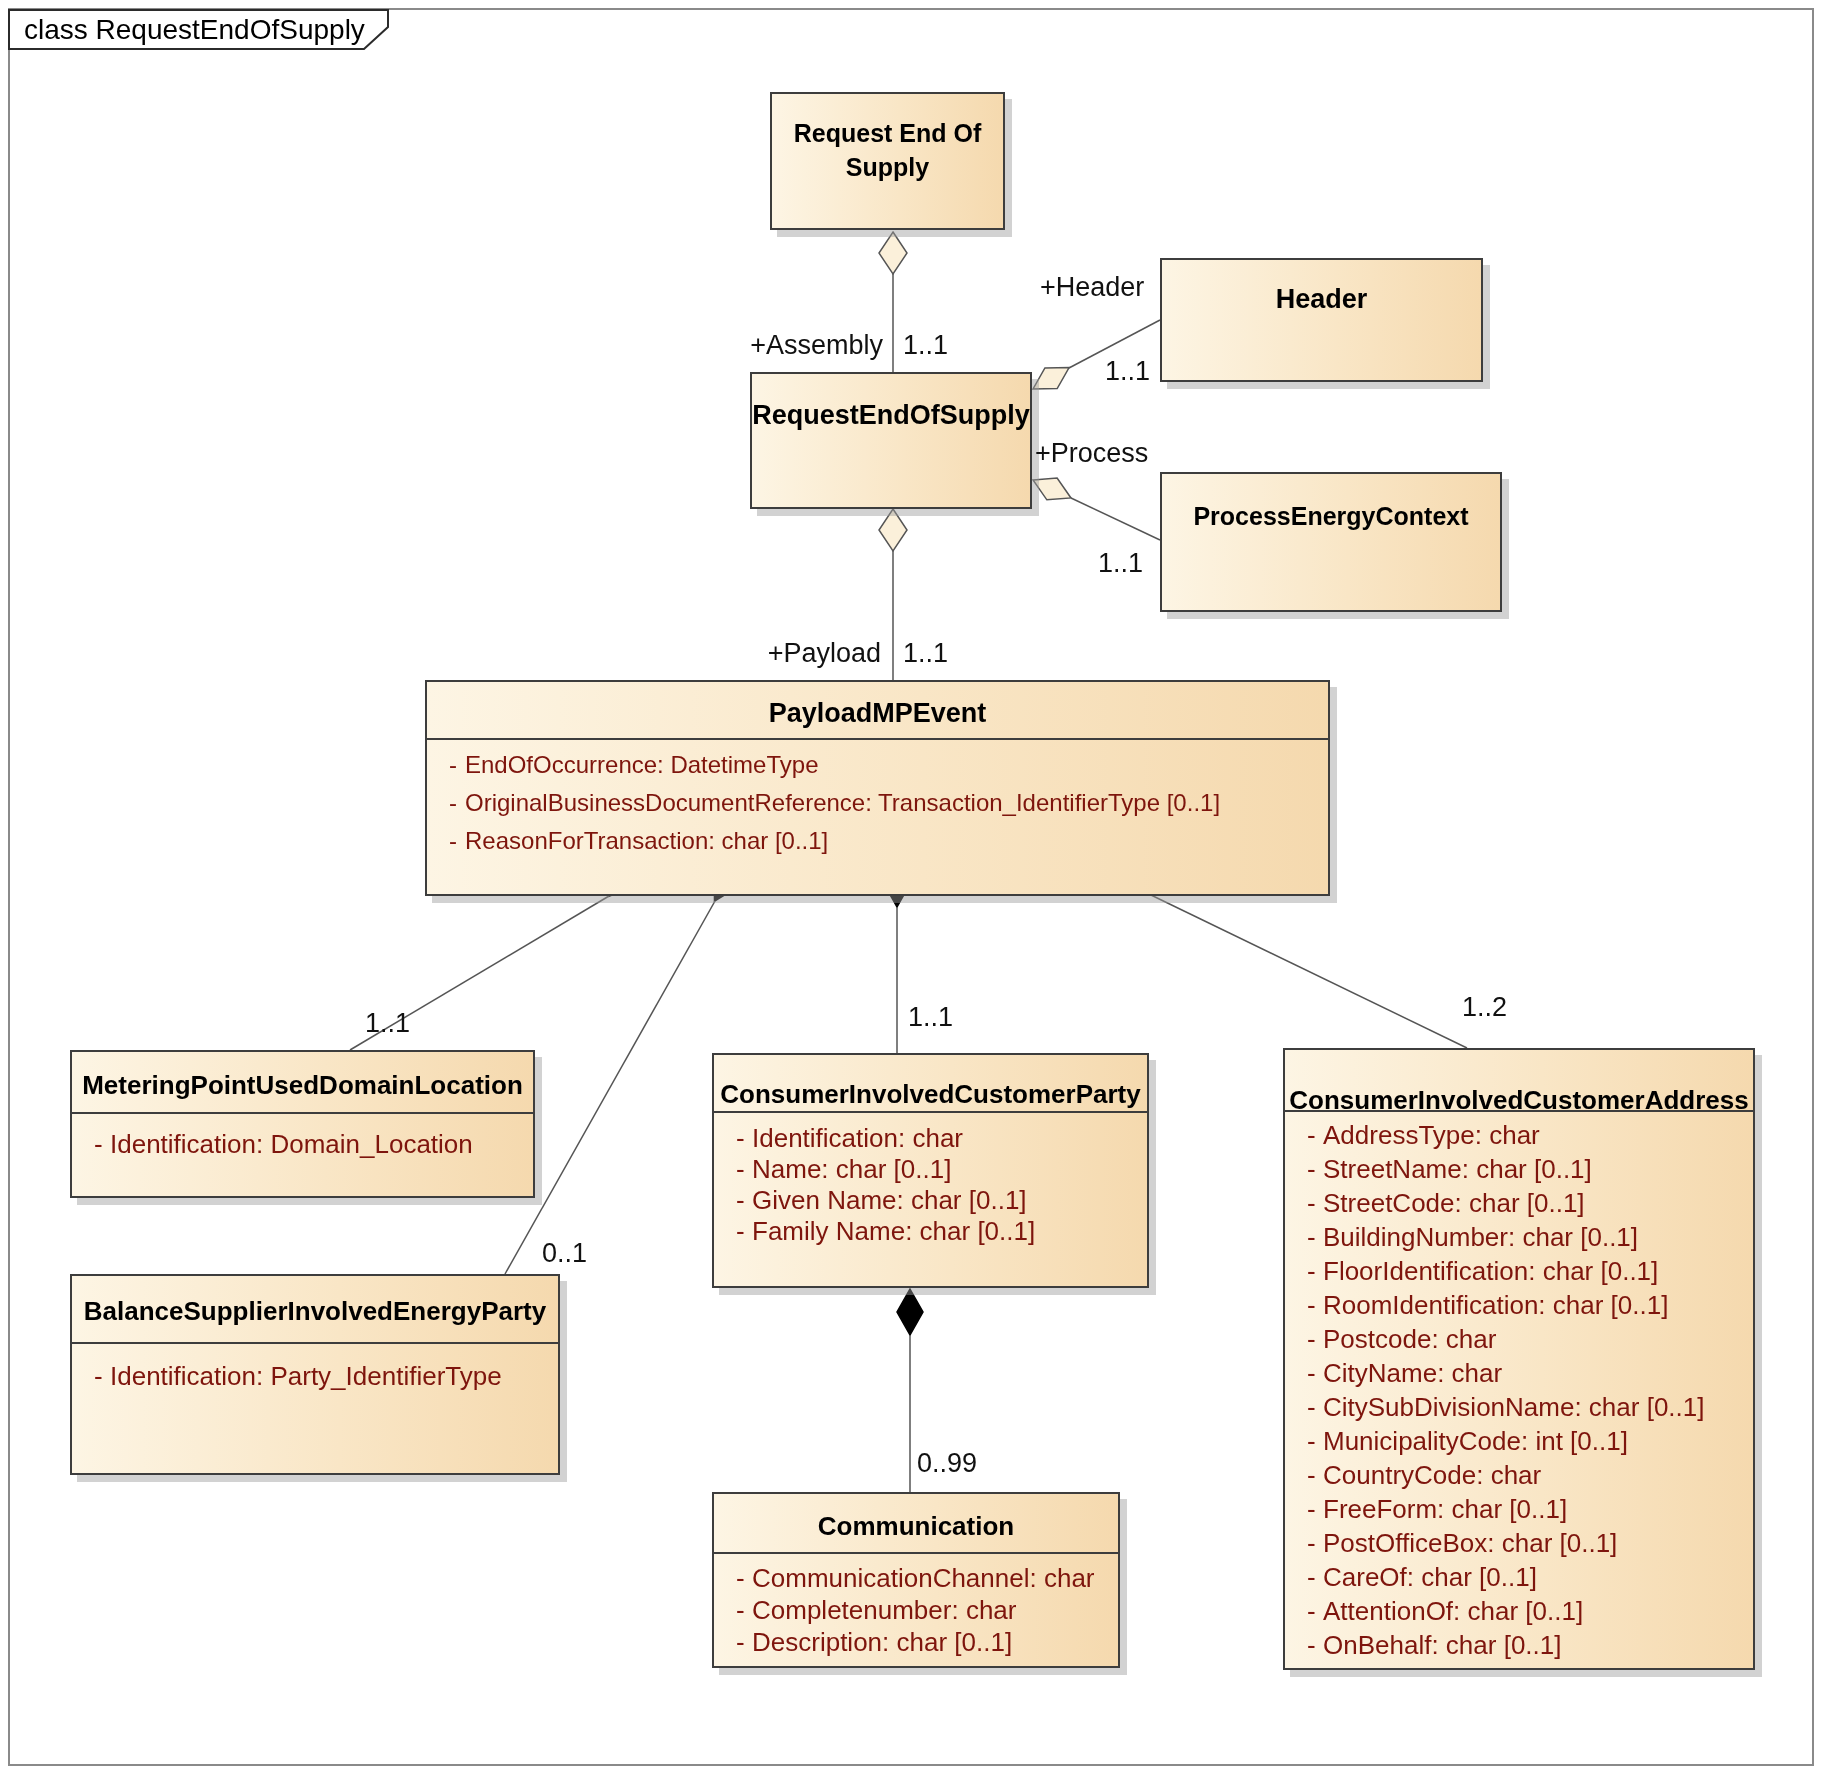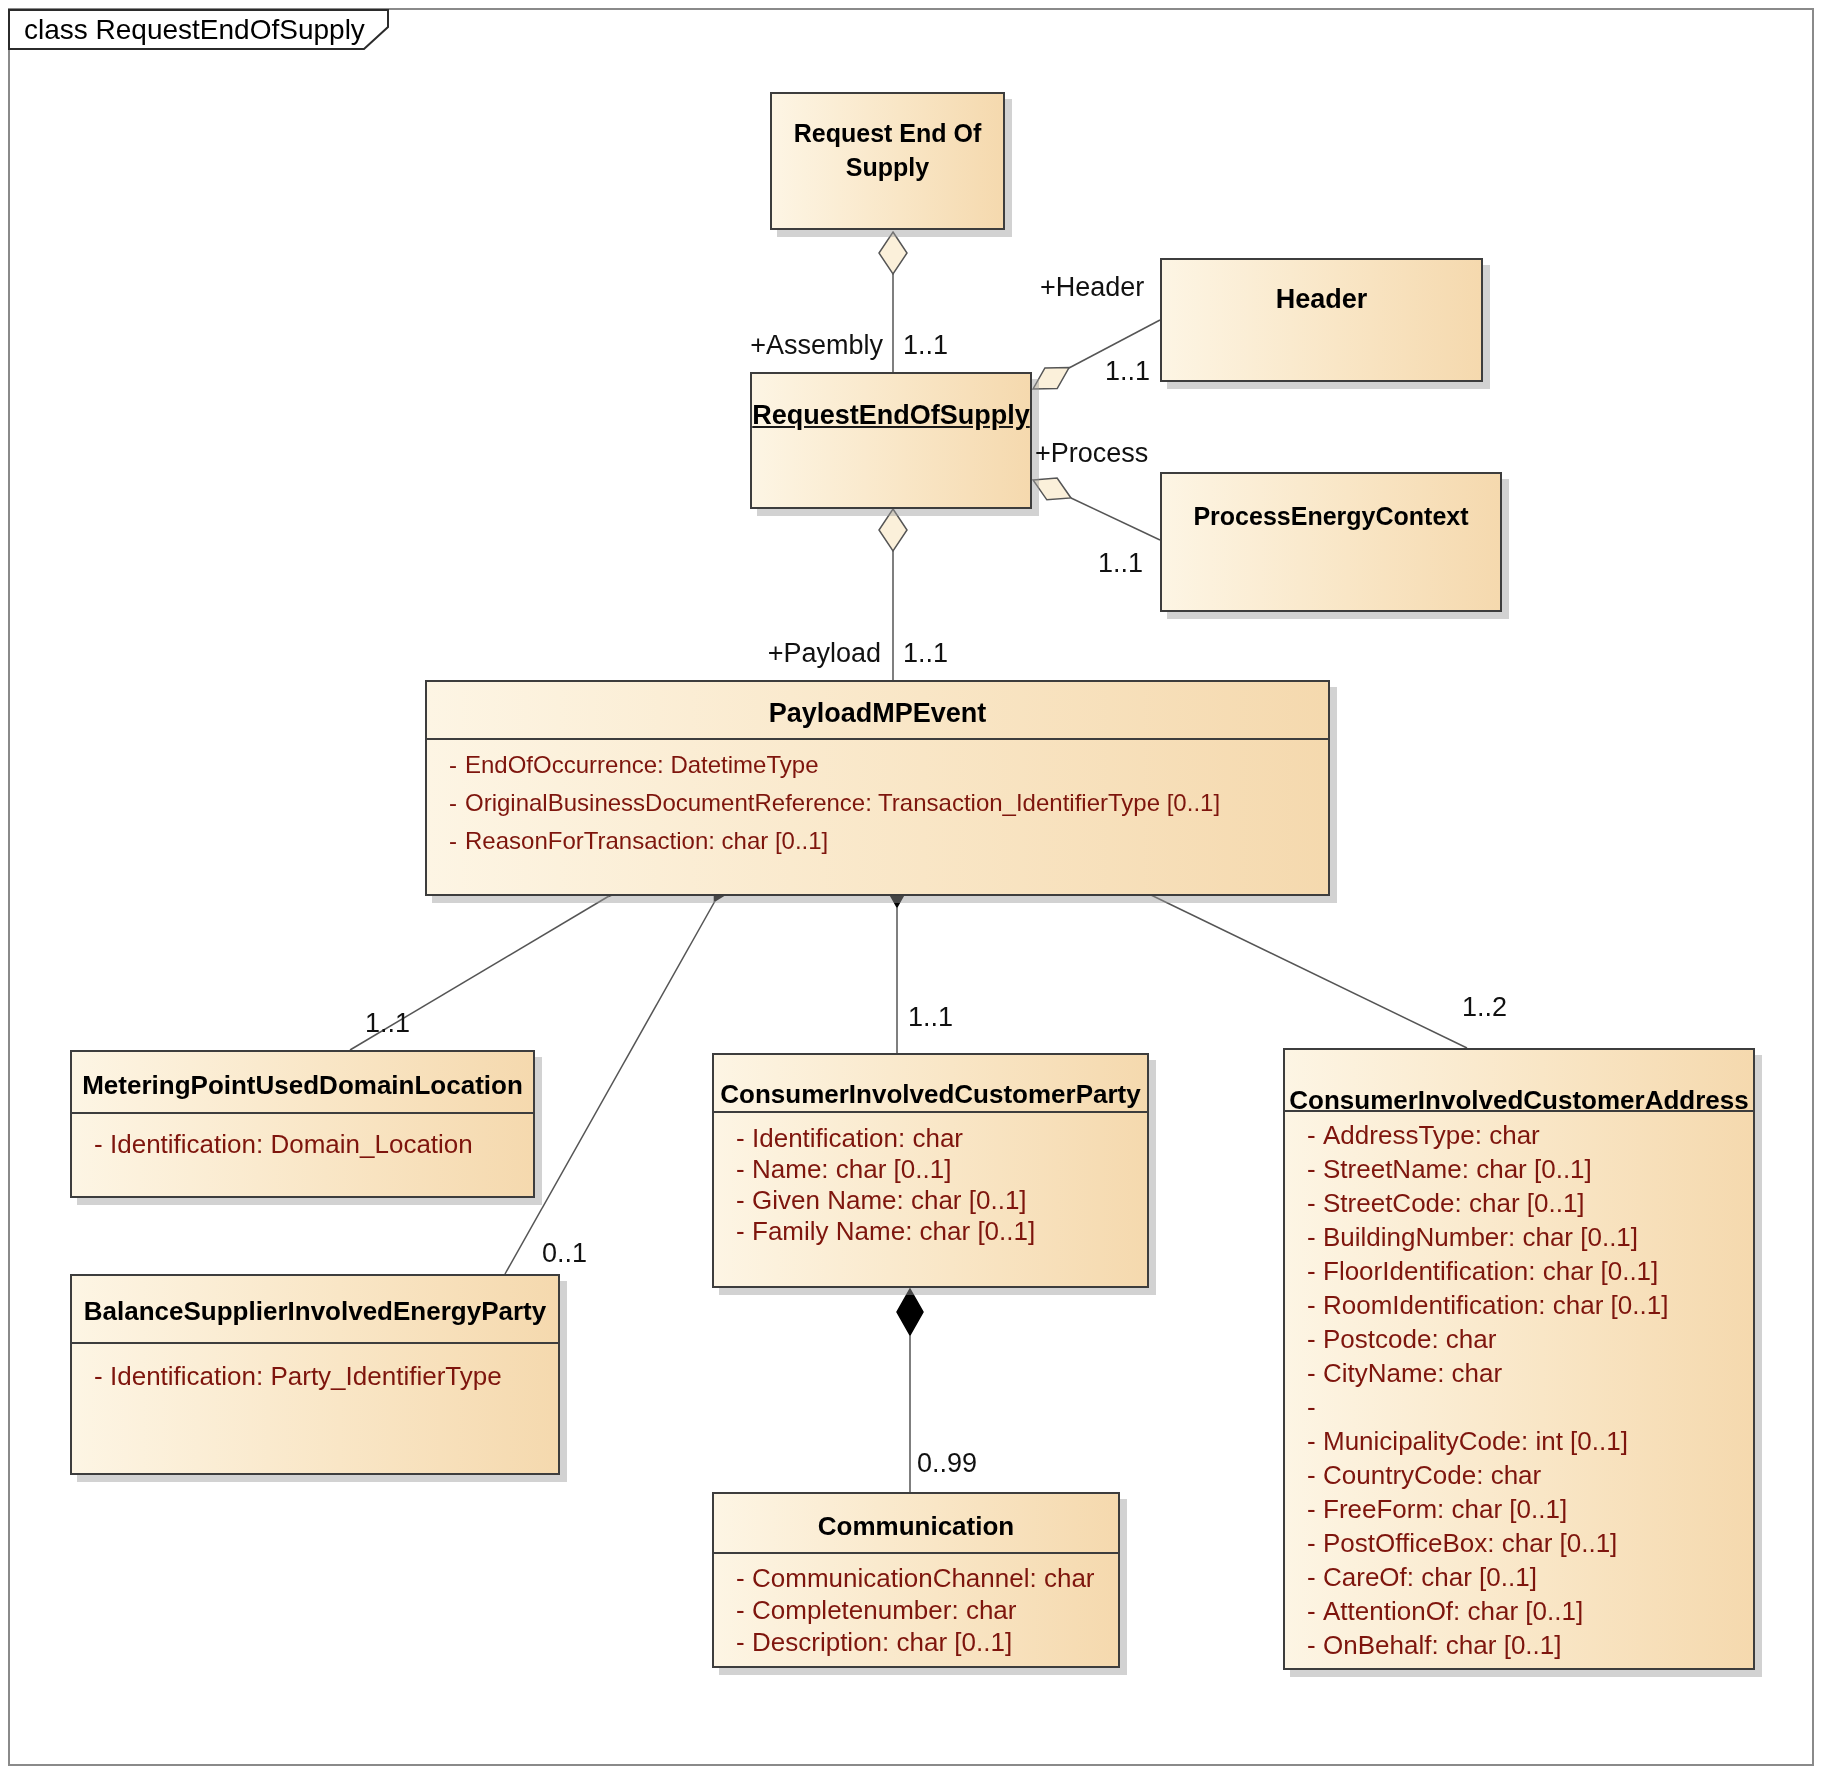--- a/index.html
+++ b/index.html
@@ -32,21 +32,21 @@
     text-align:center;font-weight:bold;font-size:26px;color:#000;
     white-space:nowrap;overflow:hidden;
   }
   .with-attrs .uml-title{border-bottom:2px solid #3d3d3d;}
   .uml-attrs{flex:1 1 auto;box-sizing:border-box;overflow:hidden;}
   .attr-row{display:flex;align-items:baseline;font-size:26px;color:#7e150d;white-space:nowrap;}
   .attr-row .dash{flex:0 0 38px;padding-left:22px;box-sizing:border-box;}
   
   #box-reos-top{left:770px;top:92px;width:235px;height:138px;}
   #box-reos-top .uml-title{padding-top:22px;white-space:normal;font-size:25px;line-height:34px;}
-  #box-reos{left:750px;top:372px;width:282px;height:137px;text-decoration:underline;}
+  #box-reos{left:750px;top:372px;width:282px;height:137px;}
   #box-reos .uml-title{padding-top:26px;font-size:27px;}
   #box-header{left:1160px;top:258px;width:323px;height:124px;}
   #box-header .uml-title{padding-top:24px;font-size:27px;}
   #box-pec{left:1160px;top:472px;width:342px;height:140px;}
   #box-pec .uml-title{padding-top:28px;font-size:25px;}
   #box-payload{left:425px;top:680px;width:905px;height:216px;}
   #box-payload .uml-title{height:58px;padding-top:16px;font-size:27px;}
   #box-payload .attr-row{font-size:24px;line-height:38px;}
   #box-payload .uml-attrs{padding-top:6px;}
   #box-metering{left:70px;top:1050px;width:465px;height:148px;}
@@ -267,20 +267,21 @@
       <div class="attr-row">
         <span class="dash">-</span>
         <span class="attr-text">Postcode: char</span>
       </div>
       <div class="attr-row">
         <span class="dash">-</span>
         <span class="attr-text">CityName: char</span>
       </div>
       <div class="attr-row">
         <span class="dash">-</span>
+        <span class="attr-text">CitySubDivisionName: char [0..1]</span>
       </div>
       <div class="attr-row">
         <span class="dash">-</span>
         <span class="attr-text">MunicipalityCode: int [0..1]</span>
       </div>
       <div class="attr-row">
         <span class="dash">-</span>
         <span class="attr-text">CountryCode: char</span>
       </div>
       <div class="attr-row">

